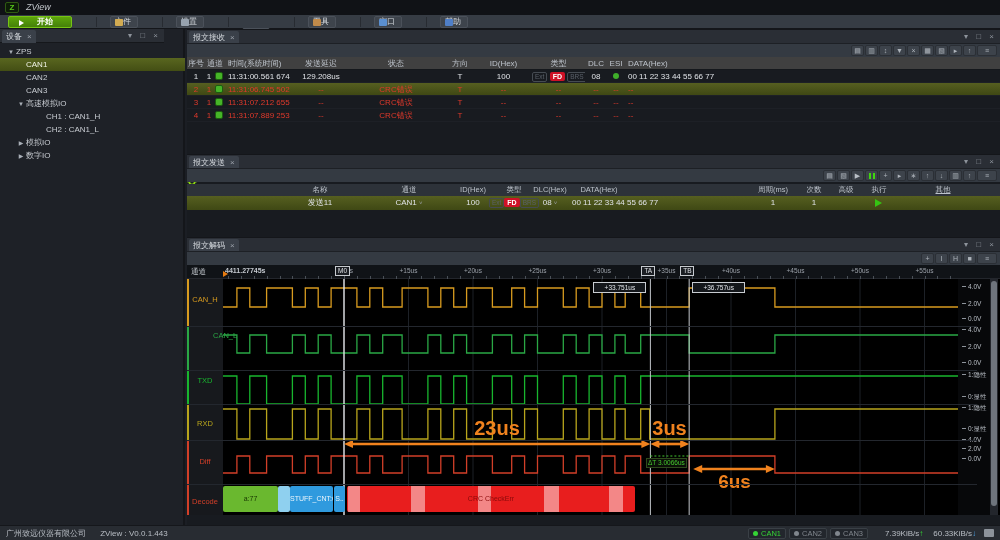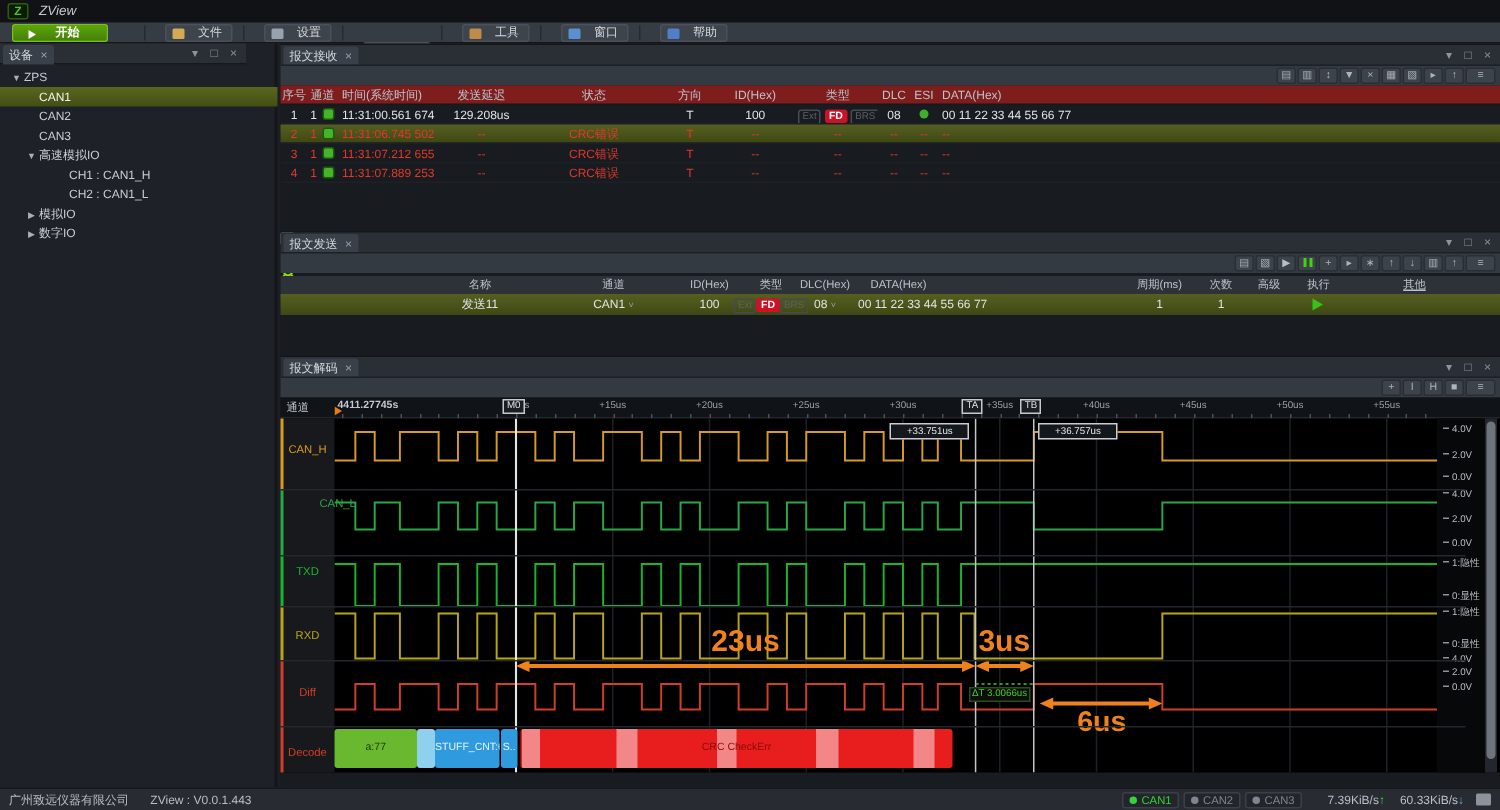--- a/index.html
+++ b/index.html
@@ -11,21 +11,21 @@
   
   #titlebar { left:0; top:0; width:1000px; height:15px; background:#101216; color:#c3c7cc;
     font-size:9px; line-height:15px; }
   #app-logo { left:5px; top:2px; width:14px; height:11px; background:#0d1c08; border:1px solid #2f5a12;
     border-radius:2px; color:#57c41c; font-size:8px; line-height:9px; text-align:center; font-weight:bold; }
   #app-title { left:26px; top:0; font-style:italic; }
 
   
   #menubar { left:0; top:15px; width:1000px; height:14px; background:#363c44; border-bottom:1px solid #14161a; }
   .menu-btn { position:absolute; top:1px; height:12px; background:#3e444c; border:1px solid #4b515a;
-    border-radius:2px; color:#d4d8dd; font-size:8px; line-height:10px; padding:0 6px 0 21px; }
+    border-radius:2px; color:#d4d8dd; font-size:8px; line-height:10px; padding:0 6px 0 4px; }
   .menu-ic { position:absolute; left:4px; top:2px; width:8px; height:7px; border-radius:1px; }
   #start-btn { position:absolute; left:8px; top:1px; width:64px; height:12px;
     background:linear-gradient(#5da50a,#45800a); border:1px solid #76c414; border-radius:2px;
     color:#fff; font-size:8px; font-weight:bold; line-height:10px; text-align:center; padding-left:10px; }
   #start-play { position:absolute; left:10px; top:3px; width:0; height:0;
     border-left:5px solid #fff; border-top:3px solid transparent; border-bottom:3px solid transparent; }
   .menu-sep { position:absolute; top:2px; width:1px; height:10px; background:#272b31; }
 
   
   #sidebar { left:0; top:29px; width:185px; height:496px; background:#1e2127; border-right:2px solid #14161a; }
@@ -46,21 +46,21 @@
   .tb-right { position:absolute; right:3px; top:1px; display:flex; gap:1px; }
   .icon-btn { width:13px; height:11px; background:#3d434b; border:1px solid #2b2f35; border-radius:2px;
     color:#aeb4bb; font-size:7px; line-height:9px; text-align:center; }
   .icon-btn.wide { width:20px; }
   .pbars { display:inline-block; width:2px; height:6px; background:#3fd60e; margin:0 1px; vertical-align:middle; }
 
   
   #rx-grid { position:absolute; left:0; top:27px; width:813px; }
   .rx-row { display:grid; grid-template-columns:18px 20px 70px 52px 98px 30px 57px 53px 22px 18px auto;
     height:13px; font-size:8px; line-height:13px; color:#dfe2e6; border-bottom:1px solid #1d2026; }
-  .rx-row.hdr { background:#7f1d1d; color:#bcc2ca; border-bottom:1px solid #15181c; }
+  .rx-row.hdr { background:#404040; color:#bcc2ca; border-bottom:1px solid #15181c; }
   .rx-row.err { color:#e0392b; }
   .rx-row.sel { background:linear-gradient(#565f20,#3f4814); }
   .rx-row > div { overflow:hidden; white-space:nowrap; }
   .c { text-align:center; } .l { padding-left:3px; }
   .ch-badge { display:inline-block; width:8px; height:8px; background:#46b428; border:1px solid #1c5c10;
     border-radius:2px; vertical-align:-1px; margin-left:4px; }
   .badge-fd { display:inline-block; background:#cf1126; color:#fff; font-size:7px; font-weight:bold;
     padding:0px 3px; border-radius:2px; line-height:9px; }
   .badge-dim { display:inline-block; border:1px solid #454b52; color:#5a6069; font-size:6.5px;
     padding:0 2px; border-radius:2px; line-height:8px; }

